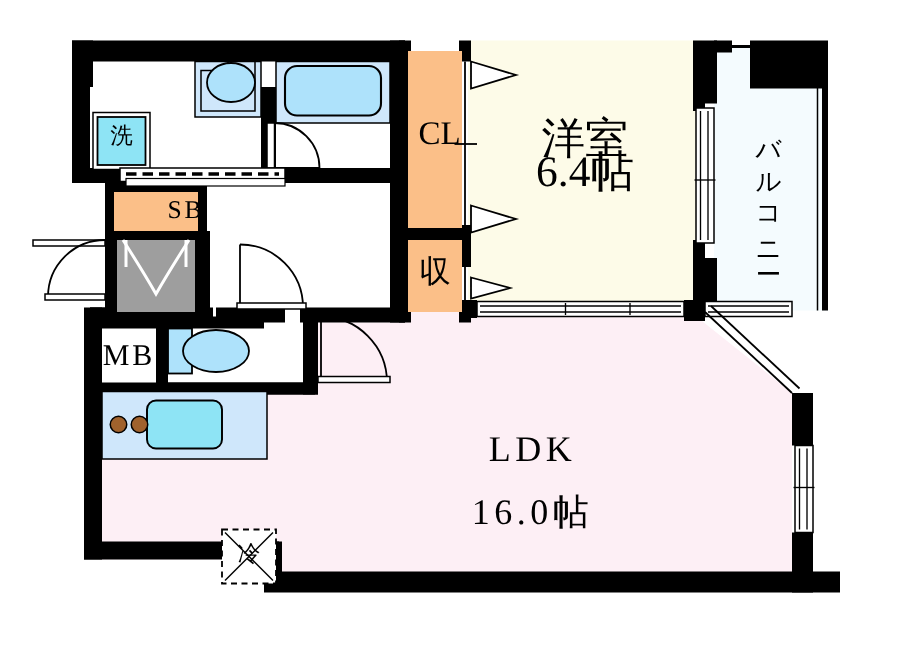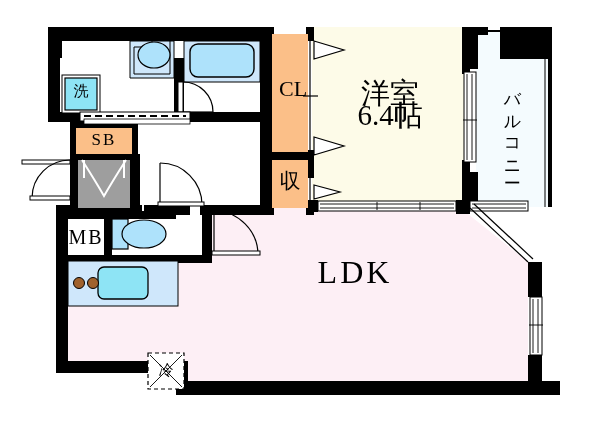--- a/index.html
+++ b/index.html
@@ -35,21 +35,21 @@
     font-size: 22px;
     letter-spacing: 0px;
     line-height: 1.15;
   }
   .lbl-sb { font-size: 17px; letter-spacing: 2px; }
   .lbl-mb { font-size: 20px; letter-spacing: 2px; }
   .lbl-sen { font-size: 15px; }
   .lbl-rei { font-size: 15px; }
   .lbl-shu { font-size: 21px; }
   .lbl-room { font-size: 29px; line-height: 1.22; }
-  .lbl-ldk { font-size: 32px; line-height: 1.18; letter-spacing: 3px;}
+  .lbl-ldk { font-size: 24px; line-height: 1.18; letter-spacing: 3px; margin-top: 32px;}
   .lbl-balcony {
     font-size: 17px;
     writing-mode: vertical-rl;
     text-orientation: upright;
     letter-spacing: 4px;
   }
 </style>
 </head>
 <body>
 
@@ -300,30 +300,31 @@
     </g>
 
     <g>
       <line x1="488" y1="31" x2="500" y2="31" stroke="#000" stroke-width="2"></line>
     </g>
 
   </svg>
 
   <div class="lbl lbl-sen" style="left:66px; top:84px; width:30px;">洗</div>
 
-  <div class="lbl lbl-sb" style="left:76px; top:131px; width:56px;">SB</div>
+  <div class="lbl lbl-sb" style="left:76px; top:131px; width:56px;padding-left:20px;">SB</div>
 
   <div class="lbl lbl-mb" style="left:66px; top:227px; width:40px;">MB</div>
 
   <div class="lbl lbl-cl" style="left:272px; top:76px; width:36px;"><span style="display:inline-block; width:1em; line-height:1.15; word-break:break-all;">CL</span></div>
 
   <div class="lbl lbl-shu" style="left:272px; top:170px; width:36px;">収</div>
 
   <div class="lbl lbl-room" style="left:330px; top:76px; width:120px;">洋室</div>
   <div class="lbl lbl-room" style="left:330px; top:98px; width:120px;">6.4帖</div>
 
   <div class="lbl lbl-ldk" style="left:280px; top:254px; width:150px;">LDK</div>
+  <div class="lbl lbl-ldk num" style="left:280px; top:296px; width:150px;">16.0帖</div>
 
   <div class="lbl lbl-balcony" style="left:503px; top:64px; height:130px;">バルコニー</div>
 
   <div class="lbl lbl-rei" style="left:151px; top:363px; width:30px;">冷</div>
 
 </div>
 
 </body></html>

